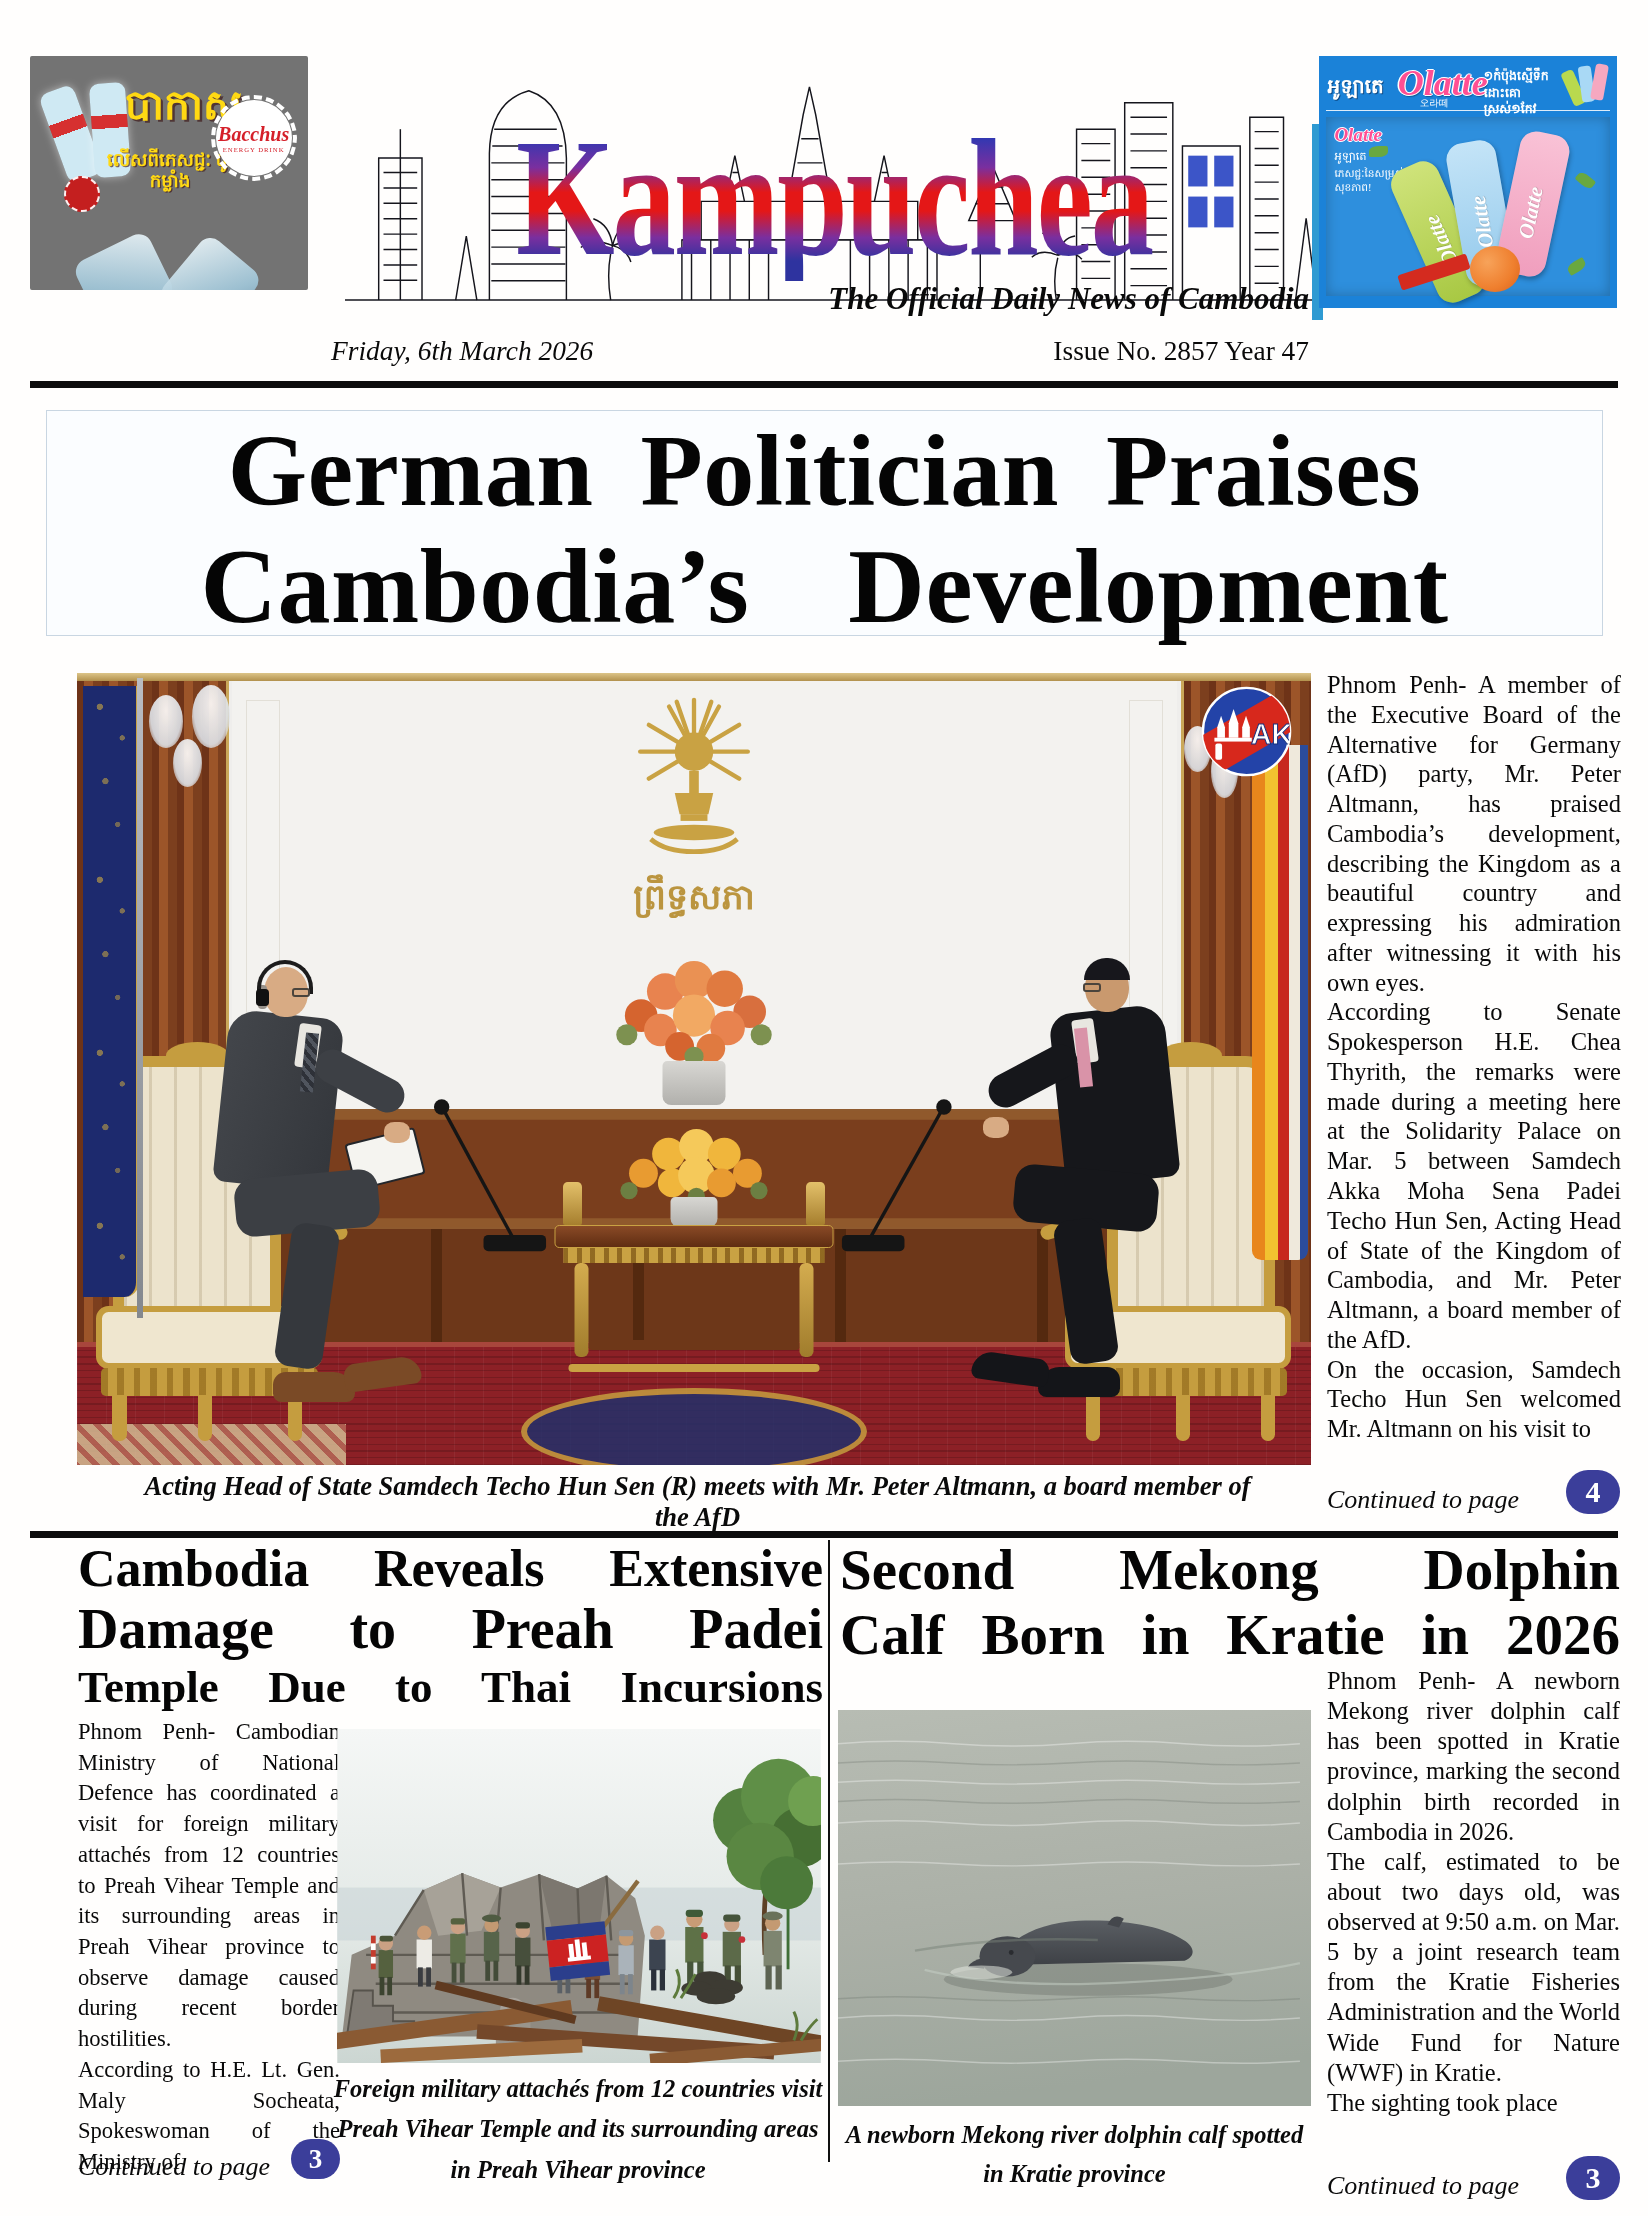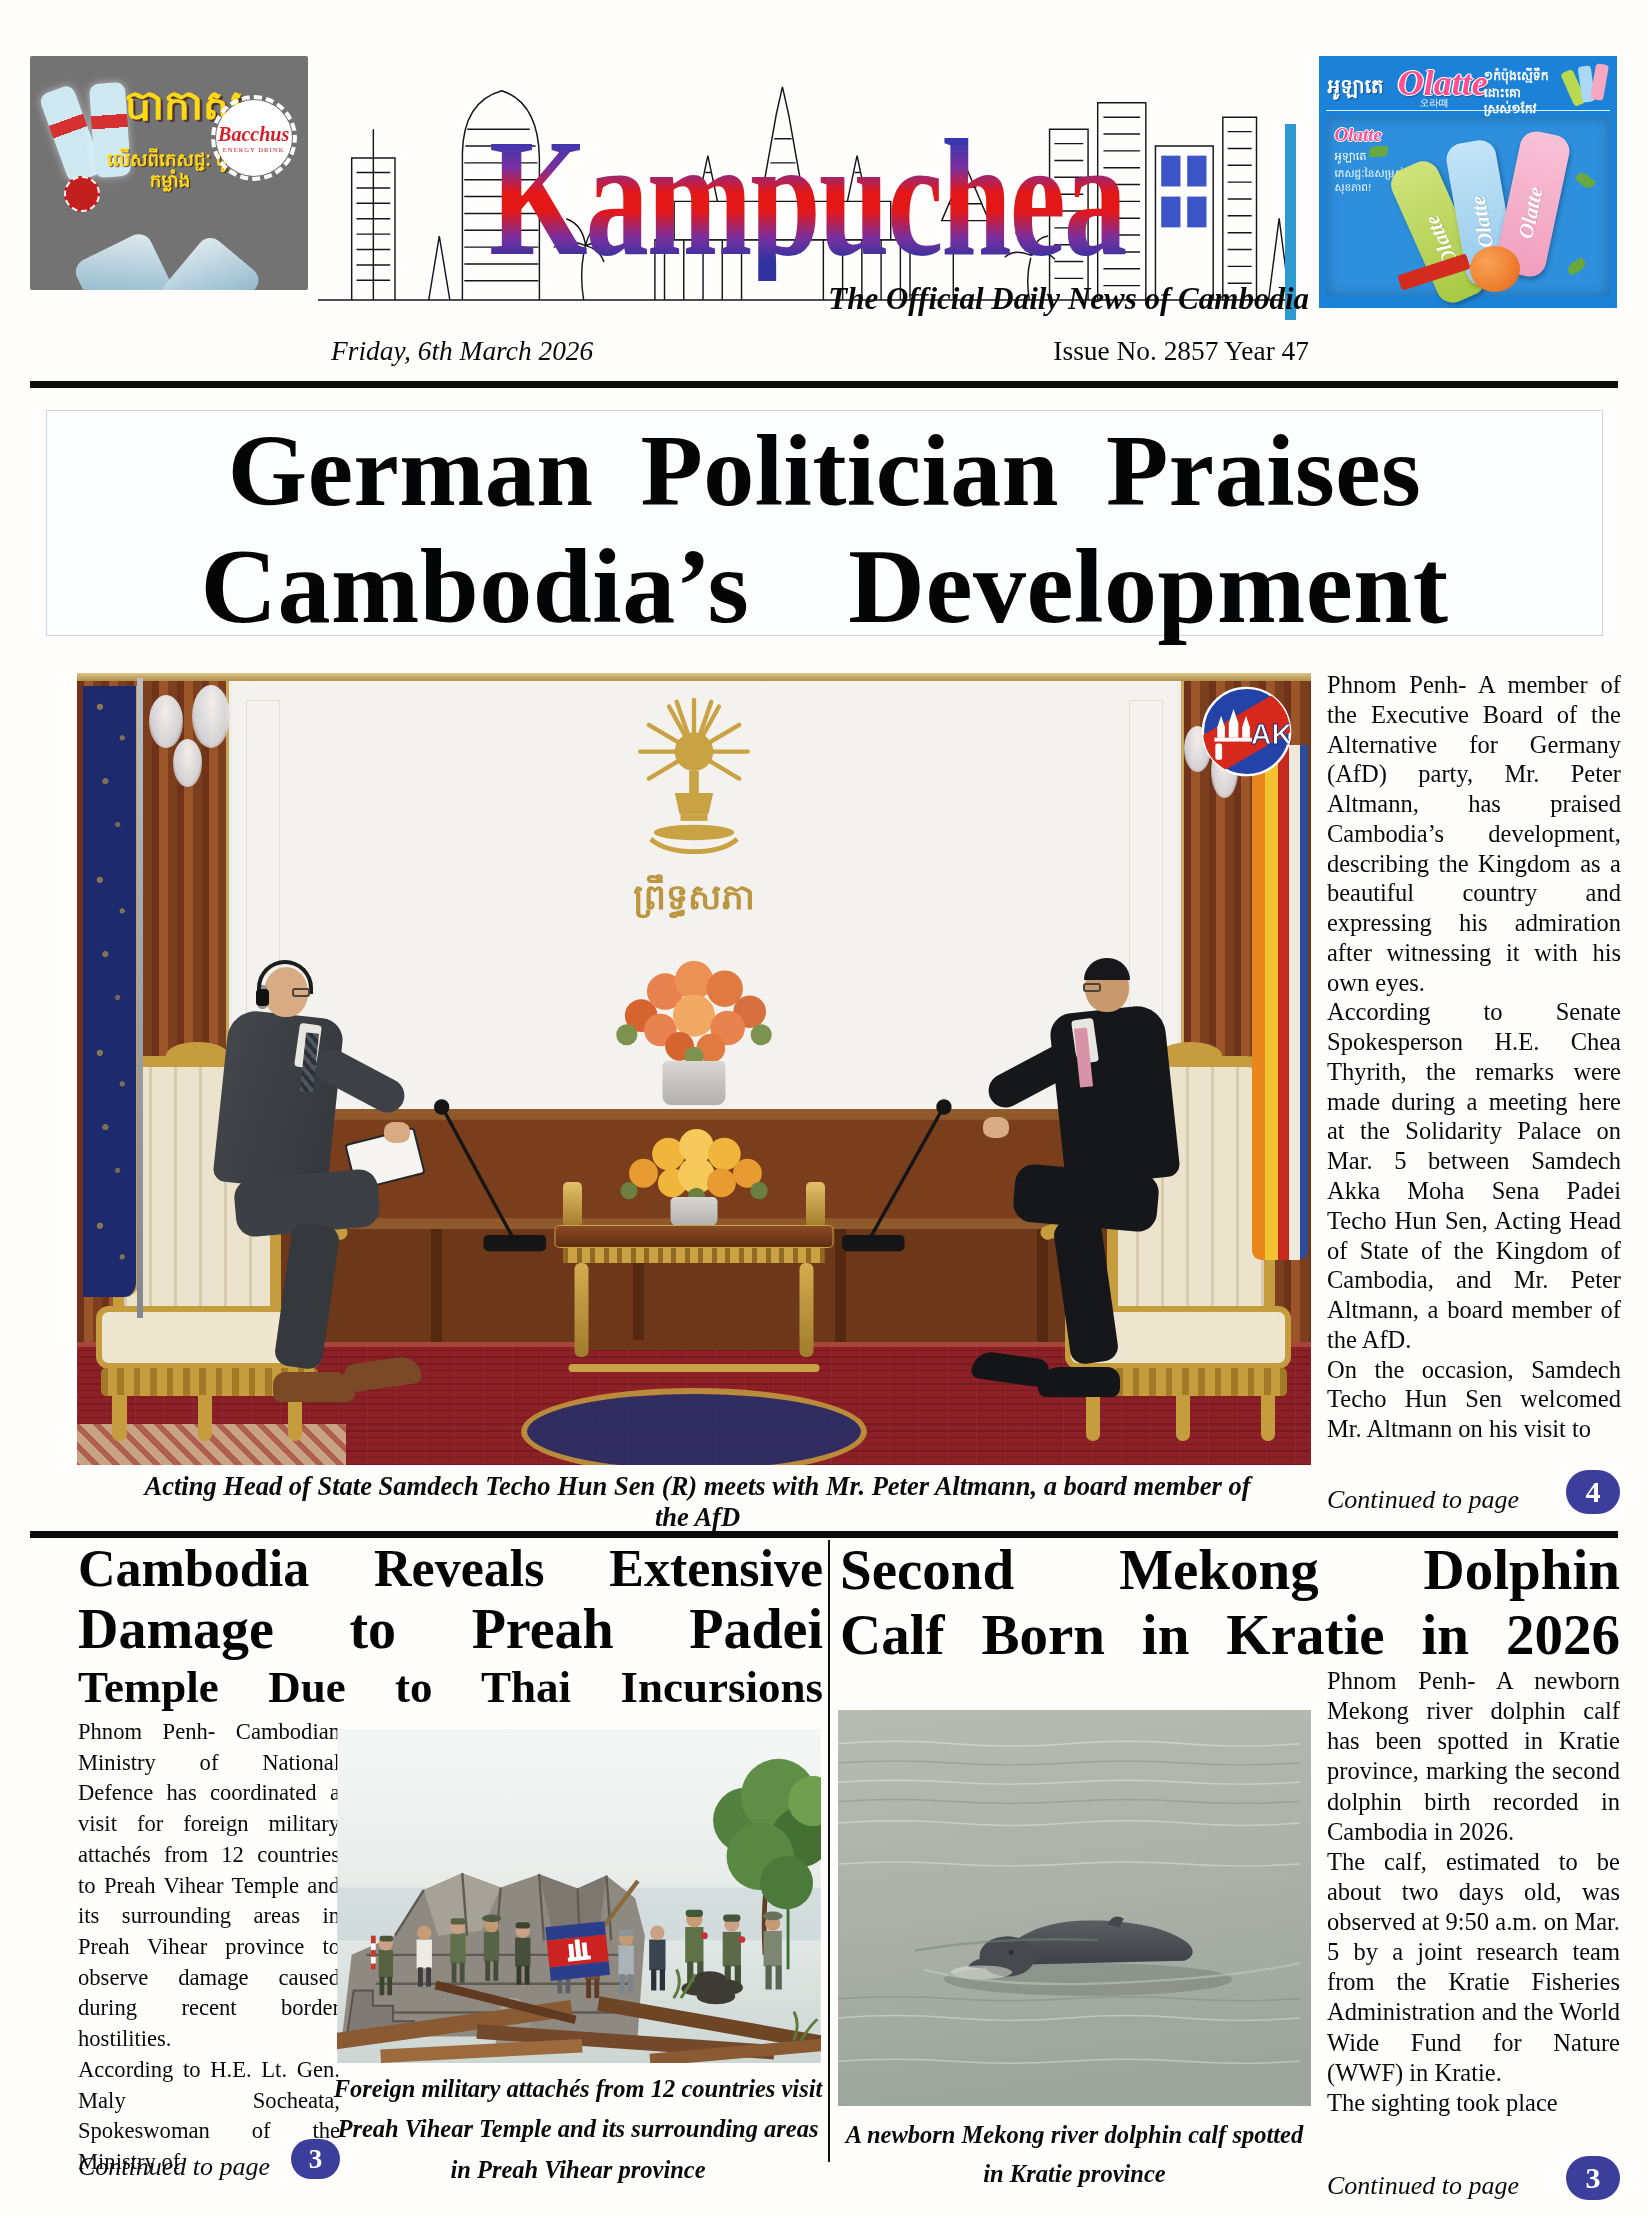--- a/index.html
+++ b/index.html
@@ -17,21 +17,21 @@
   .bx-burst { position:absolute; left:34px; top:120px; width:36px; height:36px; border-radius:50%; background:#c41f1f; border:2.9px dashed #ffefef; }
   .bx-title { position:absolute; left:91px; top:23px; width:125px; text-align:center; font-weight:bold; font-size:41px; color:#ffd913; text-shadow:2.4px 2.4px 0 rgba(60,20,20,.65); }
   .bx-sub { position:absolute; left:58px; top:94px; width:164px; text-align:center; font-weight:bold; font-size:18.3px; line-height:1.15; color:#ffd913; text-shadow:1.4px 1.4px 0 rgba(60,20,20,.65); }
   .bx-circle { position:absolute; right:16.4px; top:44px; width:76px; height:76px; background:#ffffff; border-radius:50%; outline:4.8px dashed #ffffff; outline-offset:1.4px; display:flex; flex-direction:column; align-items:center; justify-content:center;margin-left:41px; }
   .bx-brand { color:#d5202a; font-weight:bold; font-style:italic; font-size:20px; }
   .bx-brand-sub { color:#d5202a; font-size:6.7px; letter-spacing:1px; }
   .bx-bcan { position:absolute; width:72px; height:82px; border-radius:13.5px; background:linear-gradient(120deg,#e8f2f6,#9fc4d6 60%,#6a93ad); opacity:.95; }
   .bx-bcan.b1 { left:58px; bottom:-31px; transform:rotate(64deg); }
   .bx-bcan.b2 { left:144px; bottom:-38px; transform:rotate(40deg); }
 
-  .masthead { left:318px; top:57px; width:978px; height:264px; position:absolute; }
+  .masthead { left:345px; top:57px; width:978px; height:264px; position:absolute; }
   .skyline { position:absolute; inset:0; }
   .mast-strip { position:absolute; right:0; top:67px; width:11.5px; height:196px; background:#2e9ad2; }
   .mast-title { position:absolute; left:0; right:0; top:57px; text-align:center; font-weight:bold; font-size:167px; line-height:1;
     letter-spacing:-2.9px; transform:scaleX(0.76); transform-origin:50% 50%;
     background:linear-gradient(180deg,#3038b2 0%,#3038b2 14%,#7a2f9f 32%,#e41717 47%,#e41717 58%,#7a2f9f 74%,#2e339f 88%,#2e339f 100%);
     -webkit-background-clip:text; background-clip:text; color:transparent; }
   .mast-subtitle { position:absolute; right:339px; top:281px; font-size:31px; font-weight:bold; font-style:italic; color:#090909; }
 
   .ad-right { left:1319px; top:56px; width:298px; height:252px; background:#1b82d8; padding:4.8px 6.7px; }
   .ol-top { position:relative; height:50px; border-bottom:1.9px solid rgba(255,255,255,.85); }

